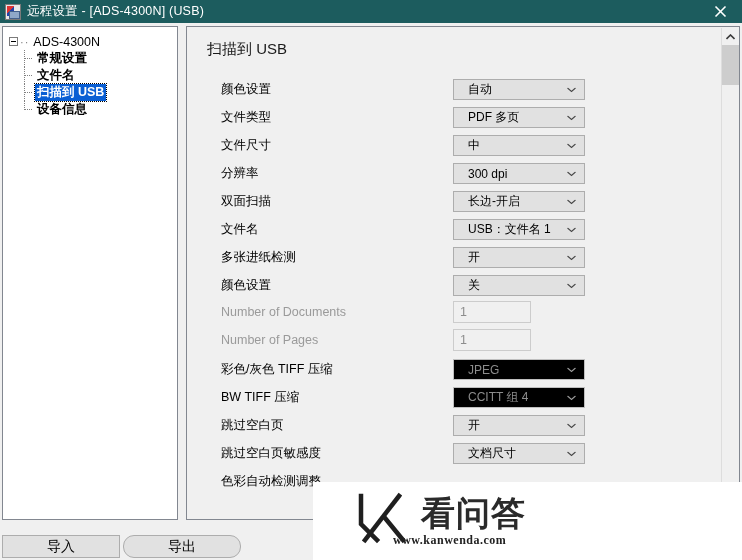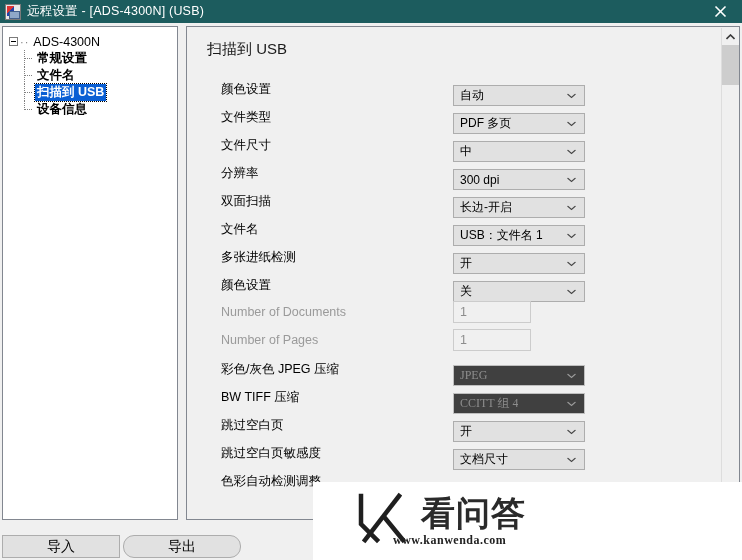--- a/index.html
+++ b/index.html
@@ -147,43 +147,42 @@
   .row-label {
     position: absolute; left: 34px; top: 6px;
     font-size: 12.5px;
     color: #000;
     white-space: nowrap;
   }
   .row.disabled .row-label { color: #9a9a9a; }
 
   
   .combo {
-    position: absolute; left: 266px; top: 10px;
+    position: absolute; left: 266px; top: 4px;
     width: 132px; height: 21px;
     background: #e1e1e1;
     border: 1px solid #adadad;
-    display: flex; align-items: center;
+    display: flex; align-items: center; padding-left: 8px;
   }
   .combo .val {
     font-size: 12px;
     color: #000;
     padding-left: 6px;
     white-space: nowrap;
     overflow: hidden;
   }
   .combo .arrow {
     position: absolute; right: 8px; top: 50%;
     transform: translateY(-50%);
     width: 9px; height: 5px;
   }
   .combo .arrow svg { display:block; }
   .combo.disabled {
-    background: #404040;
+    background: #000000;
     border-color: #bfbfbf;
-    font-family: Liberation Serif, serif;
   }
   .combo.disabled .val { color: #8d8d8d; }
   .combo.disabled .arrow svg polyline { stroke: #9a9a9a; }
 
   
   .textfield {
     position: absolute; left: 266px; top: 2px;
     width: 78px; height: 22px;
     background: #f0f0f0;
     border: 1px solid #cccccc;
@@ -435,21 +434,21 @@
       </div>
 
       <div class="row disabled">
         <div class="row-label">Number of Pages</div>
         <div class="textfield">
           <span class="val">1</span>
         </div>
       </div>
 
       <div class="row">
-        <div class="row-label">彩色/灰色 JPEG 压缩</div>
+        <div class="row-label">彩色/灰色 TIFF 压缩</div>
         <div class="combo disabled">
           <span class="val">JPEG</span>
           <span class="arrow">
               <svg width="9" height="5" viewBox="0 0 9 5">
                 <polyline points="0.5,0.5 4.5,4 8.5,0.5" fill="none" stroke="#9a9a9a" stroke-width="1.1"></polyline>
               </svg>
             </span>
         </div>
       </div>
 

